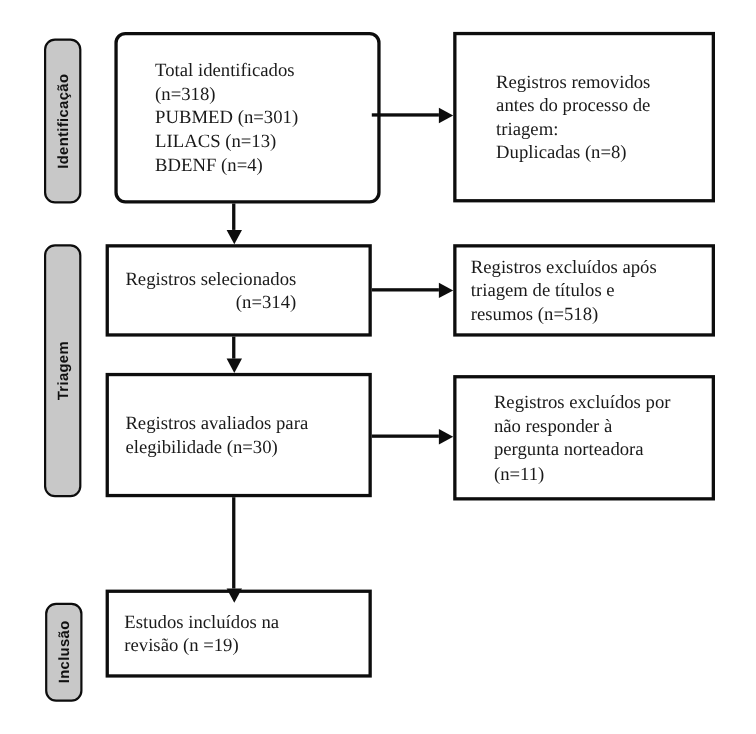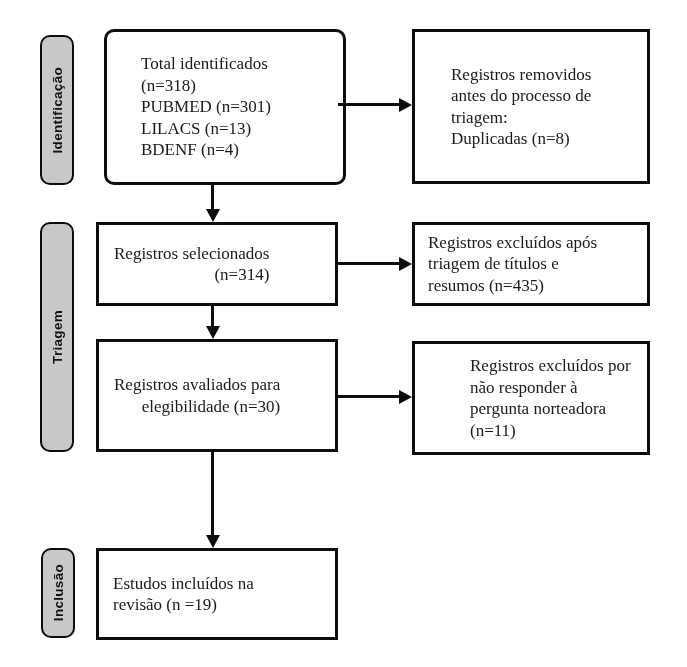--- a/index.html
+++ b/index.html
@@ -57,25 +57,25 @@
     color: #1a1a1a;
   }
   #box-identified        { left: 104px;  top: 29px;  width: 242px; height: 156px; border-radius: 10px; }
   #box-identified .box-text { padding-left: 34px; }
   #box-removed           { left: 412px; top: 29px;  width: 238px; height: 155px; }
   #box-removed .box-text { padding-left: 36px; }
   #box-selected          { left: 96px;  top: 222px; width: 242px; height: 84px; text-align: right; }
   #box-selected .box-text { padding-left: 15px; }
   #box-excluded-titles   { left: 412px; top: 222px; width: 238px; height: 84px; }
   #box-excluded-titles .box-text { padding-left: 13px; }
-  #box-assessed          { left: 96px;  top: 339px; width: 242px; height: 113px; text-align: right; }
+  #box-assessed          { left: 96px;  top: 339px; width: 242px; height: 113px; }
   #box-assessed .box-text { padding-left: 15px; }
   #box-excluded-question { left: 412px; top: 341px; width: 238px; height: 114px; }
-  #box-excluded-question .box-text { padding-left: 34px; margin-left: 21px; }
-  #box-included          { left: 96px;  top: 548px; width: 242px; height: 92px; }
+  #box-excluded-question .box-text { padding-left: 34px; }
+  #box-included          { left: 96px;  top: 536px; width: 242px; height: 80px; }
   #box-included .box-text { padding-left: 14px; }
 
   
   .arrow-h { position: absolute; height: 3px; background: #0d0d0d; }
   .arrow-h .head {
     position: absolute; left: 100%; top: 50%;
     transform: translateY(-50%);
     width: 0; height: 0;
     border-left: 13px solid #0d0d0d;
     border-top: 7px solid transparent;
@@ -125,21 +125,21 @@
 triagem:
 Duplicadas (n=8)</div>
   </div>
   <div class="fbox" id="box-selected">
     <div class="box-text">Registros selecionados
 (n=314)</div>
   </div>
   <div class="fbox" id="box-excluded-titles">
     <div class="box-text">Registros excluídos após
 triagem de títulos e
-resumos (n=435)</div>
+resumos (n=518)</div>
   </div>
   <div class="fbox" id="box-assessed">
     <div class="box-text">Registros avaliados para
 elegibilidade (n=30)</div>
   </div>
   <div class="fbox" id="box-excluded-question">
     <div class="box-text">Registros excluídos por
 não responder à
 pergunta norteadora
 (n=11)</div>

